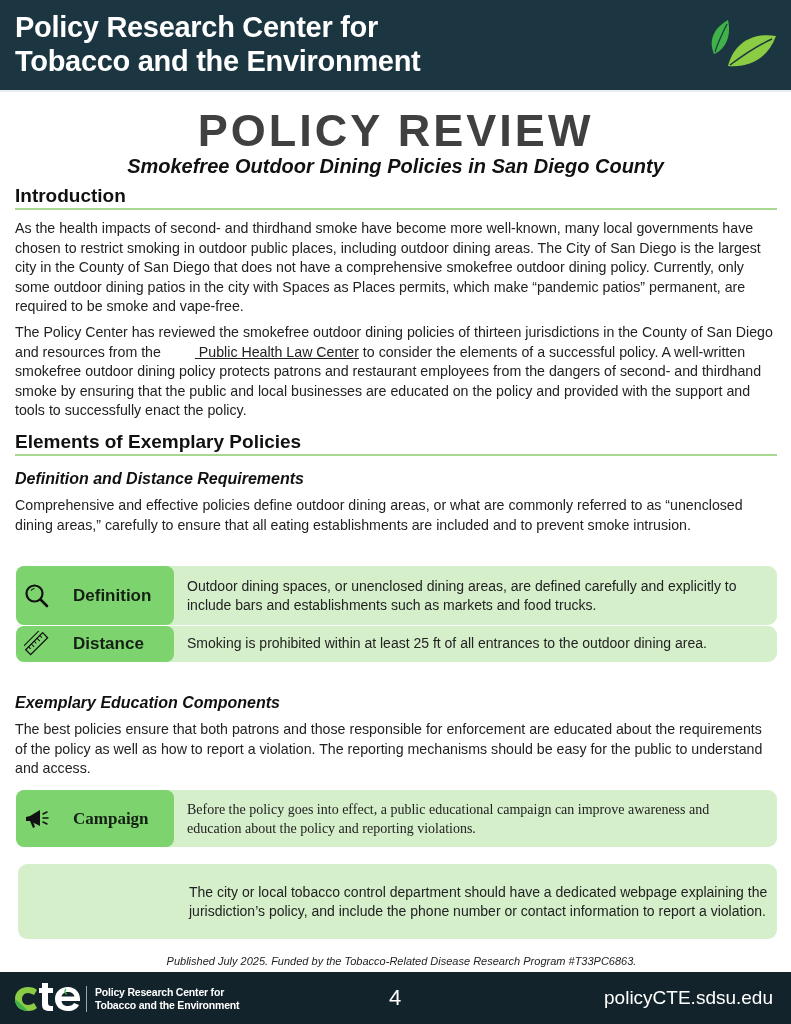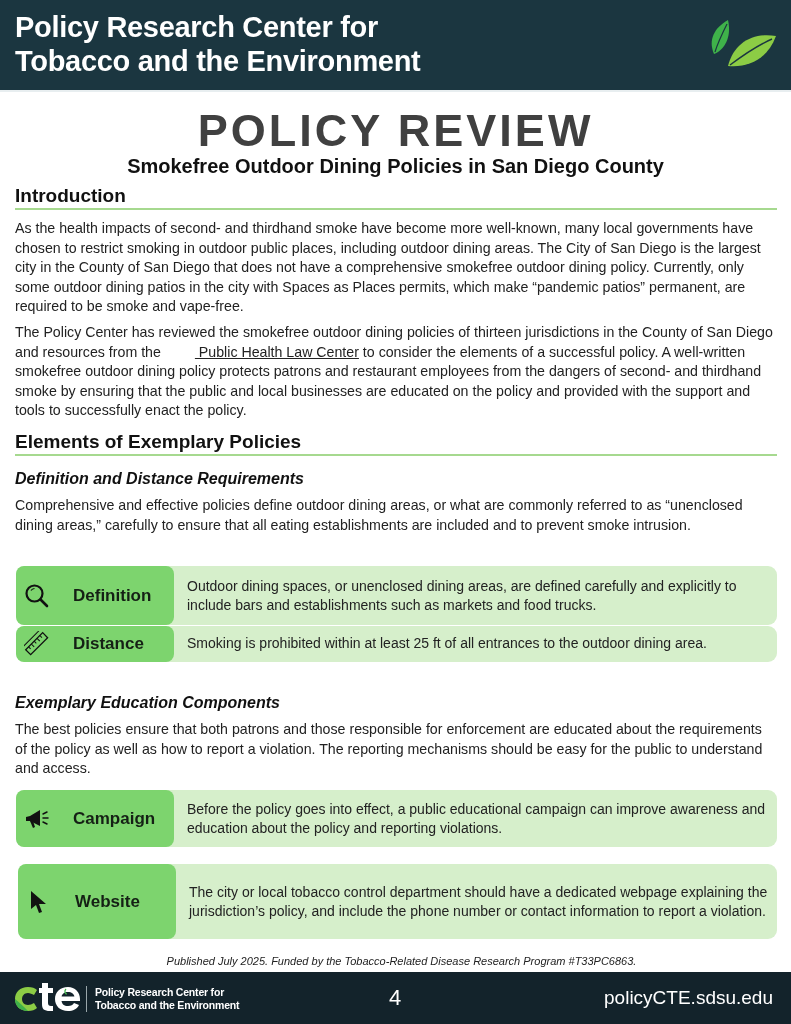--- a/index.html
+++ b/index.html
@@ -4,21 +4,21 @@
   <style>
     * { box-sizing: border-box; margin: 0; padding: 0; }
     html, body { width: 791px; height: 1024px; background: #ffffff; overflow: hidden; }
     body { font-family: "Liberation Sans", "DejaVu Sans", sans-serif; color: #1b1b1b; position: relative; }
 
     .header { position: absolute; left: 0; top: 0; width: 791px; height: 92px; background: #1b3640; border-bottom: 2px solid #e8eef0; }
     .header-title { position: absolute; left: 15px; top: 10px; color: #ffffff; font-weight: bold; font-size: 29px; line-height: 34px; letter-spacing: -0.3px; }
     .header-logo { position: absolute; left: 706px; top: 18px; width: 72px; height: 54px; }
 
     .policy-review { position: absolute; left: 0; top: 105px; width: 791px; text-align: center; color: #404040; font-weight: bold; font-size: 45px; letter-spacing: 3px; line-height: 52px; }
-    .subtitle { position: absolute; left: 0; top: 153px; width: 791px; text-align: center; font-weight: bold; font-size: 20px; line-height: 26px; color: #111; }
+    .subtitle { position: absolute; left: 0; top: 153px; width: 791px; text-align: center; font-weight: bold; font-style: italic; font-size: 20px; line-height: 26px; color: #111; }
 
     .h2 { position: absolute; left: 15px; font-weight: bold; font-size: 19px; line-height: 24px; color: #111; }
     .rule { position: absolute; left: 15px; width: 762px; height: 2px; background: #a6d98f; }
     .h3 { position: absolute; left: 15px; font-weight: bold; font-size: 16px; line-height: 20px; color: #111; font-style: italic; }
 
     .para { position: absolute; left: 15px; width: 762px; font-size: 14.2px; line-height: 19.5px; color: #222; }
     .para a { color: #222; text-decoration: underline; margin-left: 34px; }
 
     .row { position: absolute; left: 16px; width: 761px; background: #d6efcb; border-radius: 9px; }
     .row .tag { position: absolute; left: 0; top: 0; height: 100%; width: 158px; background: #7dd46e; border-radius: 8px; }
@@ -91,41 +91,35 @@
       </g>
     </svg>
     <span class="label">Distance</span>
   </div>
   <div class="desc">Smoking is prohibited within at least 25 ft of all entrances to the outdoor dining area.</div>
 </div>
 
 <div class="h3" style="top:693px;">Exemplary Education Components</div>
 <div class="para" style="top:720px;">The best policies ensure that both patrons and those responsible for enforcement are educated about the requirements of the policy as well as how to report a violation. The reporting mechanisms should be easy for the public to understand and access.</div>
 
-<div class="row" style="top:790px; height:57px;">
+<div class="row" style="top:790px; height:57px;font-family:Liberation Serif, serif;">
   <div class="tag">
     <svg class="icon" viewBox="0 0 26 26">
       <path d="M2 11 L6 10 L16 4 L16 20 L6 15 L2 15 Z" fill="#111"></path>
       <path d="M6 15 L9 22 L11 21 L9 15 Z" fill="#111"></path>
       <line x1="19" y1="8" x2="23" y2="6" stroke="#111" stroke-width="1.5" stroke-linecap="round"></line>
       <line x1="19" y1="12" x2="24" y2="12" stroke="#111" stroke-width="1.5" stroke-linecap="round"></line>
       <line x1="19" y1="16" x2="23" y2="18" stroke="#111" stroke-width="1.5" stroke-linecap="round"></line>
     </svg>
     <span class="label">Campaign</span>
   </div>
   <div class="desc">Before the policy goes into effect, a public educational campaign can improve awareness and education about the policy and reporting violations.</div>
 </div>
 
 <div class="row" style="top:864px; left:18px; width:759px; height:75px;">
-  <div class="tag">
-    <svg class="icon" viewBox="0 0 26 26">
-      <path d="M5 2 L5 20 L10 16 L13 24 L16 23 L13 15 L20 15 Z" fill="#111"></path>
-    </svg>
-    <span class="label">Website</span>
-  </div>
   <div class="desc">The city or local tobacco control department should have a dedicated webpage explaining the jurisdiction’s policy, and include the phone number or contact information to report a violation.</div>
 </div>
 
 <div class="published">Published July 2025. Funded by the Tobacco-Related Disease Research Program #T33PC6863.</div>
 
 <div class="footer">
   <svg class="footer-logo" viewBox="0 0 70 34">
     <path d="M16 6 C8 6 3 11 3 18 C3 25 8 30 16 30 C20 30 23 29 25 27 L22 22 C20 23 18 24 16 24 C12 24 10 21 10 18 C10 15 12 12 16 12 C18 12 20 13 22 14 L25 9 C23 7 20 6 16 6 Z" fill="#8ccc45"></path>
     <path d="M3 18 C3 25 8 30 16 30 C12 26 8 22 3 18 Z" fill="#3fb24a"></path>
     <path d="M30 2 L36 2 L36 7 L41 7 L41 12 L36 12 L36 22 C36 24 37 25 39 25 L41 25 L41 30 L38 30 C32 30 30 28 30 23 L30 12 L27 12 L27 7 L30 7 Z" fill="#ffffff"></path>

